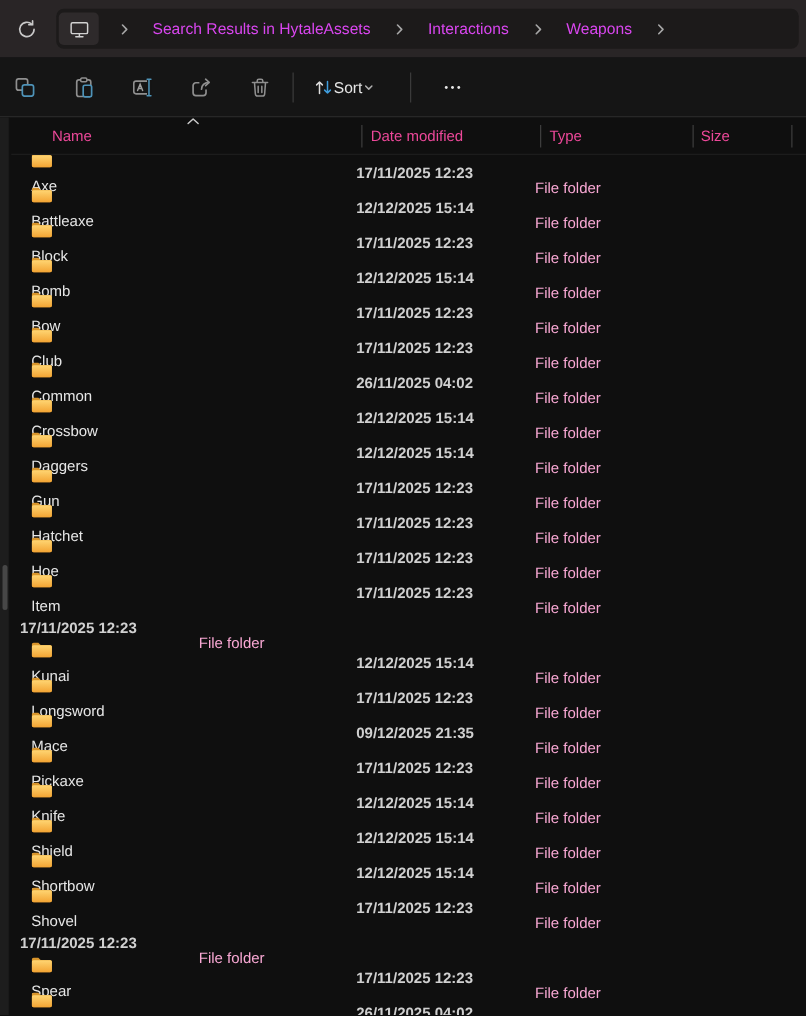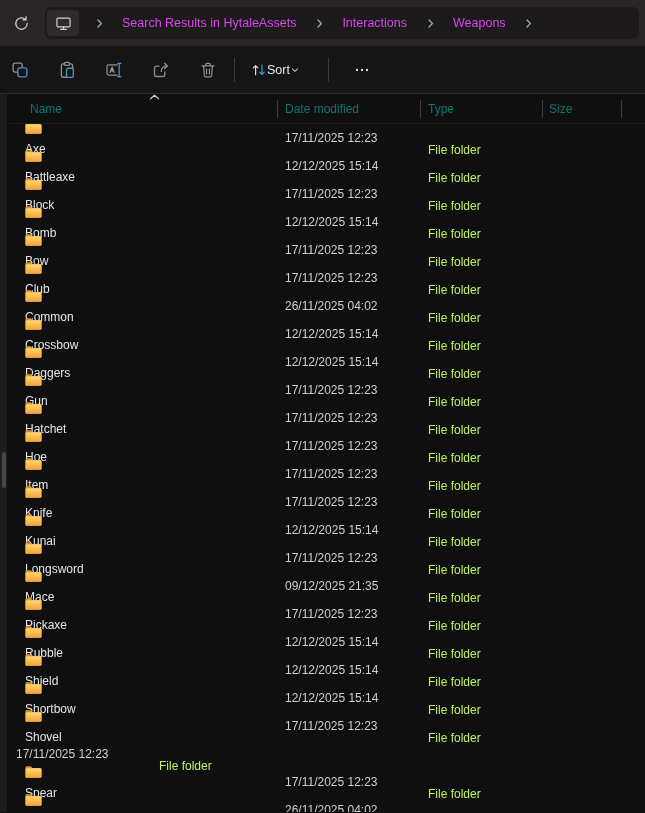--- a/index.html
+++ b/index.html
@@ -69,22 +69,23 @@
     position:absolute; left:0; top:0; bottom:0; width:8px;
     background:#1d1d1d; border-right:1px solid #101010;
   }
   .left-strip .thumb {
     position:absolute; left:2px; top:358px; width:4px; height:36px;
     background:#474747; border-radius:2px;
   }
   .list-header {
     height:30px; margin-left:9px;
     display:flex; align-items:center; position:relative;
-    font-size:12px; color:#0f766e;
+    font-size:12px; color:#ec4899;
     border-bottom:1px solid #1c1c1c;
+    justify-content:center;
   }
   .hcell { height:20px; display:flex; align-items:center; position:relative; }
   .hc-name { width:269px; padding-left:21px; }
   .hc-date { width:143px; padding-left:7px; }
   .hc-type { width:122px; padding-left:7px; }
   .hc-size { width:79px;  padding-left:6px; }
   .hcell::after {
     content:""; position:absolute; right:0; top:1px;
     width:1px; height:18px; background:#3d3d3d;
   }
@@ -94,22 +95,22 @@
   .frow {
     height:28px; margin-left:9px;
     display:flex; align-items:center;
     font-size:12px; cursor:default;
   }
   .cell-name {
     width:269px; padding-left:16px;
     display:flex; align-items:flex-start; gap:7px;
     color:#e6e6e6; white-space:nowrap; overflow:hidden;flex-direction:column;
   }
-  .cell-date { width:143px; padding-left:7px; color:#d0d0d0; white-space:nowrap; }
-  .cell-type { width:122px; padding-left:7px; color:#bef264; white-space:nowrap;margin-top:24px; }
+  .cell-date { width:143px; padding-left:7px; color:#d0d0d0; white-space:nowrap;font-weight:bold; }
+  .cell-type { width:122px; padding-left:7px; color:#f9a8d4; white-space:nowrap;margin-top:24px; }
   .cell-size { width:79px;  padding-left:6px; color:#d0d0d0; }
   svg { display:block; flex:none; }
 </style>
 </head>
 <body>
 
 <svg width="0" height="0" style="position:absolute" aria-hidden="true">
   <defs>
     <linearGradient id="fgrad" x1="0" y1="0" x2="0" y2="1">
       <stop offset="0" stop-color="#FFD572"></stop>
@@ -480,103 +481,94 @@
         </svg>
       </span>
       <span>Item</span>
     </div>
     <div class="cell-date">17/11/2025 12:23</div>
     <div class="cell-type">File folder</div>
     <div class="cell-size"></div>
   </div>
 
   <div class="frow">
+    <div class="cell-date">17/11/2025 12:23</div>
+    <div class="cell-type">File folder</div>
+    <div class="cell-size"></div>
+  </div>
+
+  <div class="frow">
+    <div class="cell-name">
+      <span>
+        <svg width="17" height="14" viewBox="0 0 17 14">
+          <path fill="#D9952B" d="M0.5 2.6C0.5 1.8 1.1 1.2 1.9 1.2H5.7L7.5 3H15.1C15.9 3 16.5 3.6 16.5 4.4V11.4C16.5 12.2 15.9 12.8 15.1 12.8H1.9C1.1 12.8 0.5 12.2 0.5 11.4Z"></path>
+          <path fill="url(#fgrad)" d="M0.5 4.6C0.5 3.8 1.1 3.2 1.9 3.2H15.1C15.9 3.2 16.5 3.8 16.5 4.6V11.4C16.5 12.2 15.9 12.8 15.1 12.8H1.9C1.1 12.8 0.5 12.2 0.5 11.4Z"></path>
+        </svg>
+      </span>
+      <span>Kunai</span>
+    </div>
+    <div class="cell-date">12/12/2025 15:14</div>
+    <div class="cell-type">File folder</div>
+    <div class="cell-size"></div>
+  </div>
+
+  <div class="frow">
+    <div class="cell-name">
+      <span>
+        <svg width="17" height="14" viewBox="0 0 17 14">
+          <path fill="#D9952B" d="M0.5 2.6C0.5 1.8 1.1 1.2 1.9 1.2H5.7L7.5 3H15.1C15.9 3 16.5 3.6 16.5 4.4V11.4C16.5 12.2 15.9 12.8 15.1 12.8H1.9C1.1 12.8 0.5 12.2 0.5 11.4Z"></path>
+          <path fill="url(#fgrad)" d="M0.5 4.6C0.5 3.8 1.1 3.2 1.9 3.2H15.1C15.9 3.2 16.5 3.8 16.5 4.6V11.4C16.5 12.2 15.9 12.8 15.1 12.8H1.9C1.1 12.8 0.5 12.2 0.5 11.4Z"></path>
+        </svg>
+      </span>
+      <span>Longsword</span>
+    </div>
+    <div class="cell-date">17/11/2025 12:23</div>
+    <div class="cell-type">File folder</div>
+    <div class="cell-size"></div>
+  </div>
+
+  <div class="frow">
+    <div class="cell-name">
+      <span>
+        <svg width="17" height="14" viewBox="0 0 17 14">
+          <path fill="#D9952B" d="M0.5 2.6C0.5 1.8 1.1 1.2 1.9 1.2H5.7L7.5 3H15.1C15.9 3 16.5 3.6 16.5 4.4V11.4C16.5 12.2 15.9 12.8 15.1 12.8H1.9C1.1 12.8 0.5 12.2 0.5 11.4Z"></path>
+          <path fill="url(#fgrad)" d="M0.5 4.6C0.5 3.8 1.1 3.2 1.9 3.2H15.1C15.9 3.2 16.5 3.8 16.5 4.6V11.4C16.5 12.2 15.9 12.8 15.1 12.8H1.9C1.1 12.8 0.5 12.2 0.5 11.4Z"></path>
+        </svg>
+      </span>
+      <span>Mace</span>
+    </div>
+    <div class="cell-date">09/12/2025 21:35</div>
+    <div class="cell-type">File folder</div>
+    <div class="cell-size"></div>
+  </div>
+
+  <div class="frow">
+    <div class="cell-name">
+      <span>
+        <svg width="17" height="14" viewBox="0 0 17 14">
+          <path fill="#D9952B" d="M0.5 2.6C0.5 1.8 1.1 1.2 1.9 1.2H5.7L7.5 3H15.1C15.9 3 16.5 3.6 16.5 4.4V11.4C16.5 12.2 15.9 12.8 15.1 12.8H1.9C1.1 12.8 0.5 12.2 0.5 11.4Z"></path>
+          <path fill="url(#fgrad)" d="M0.5 4.6C0.5 3.8 1.1 3.2 1.9 3.2H15.1C15.9 3.2 16.5 3.8 16.5 4.6V11.4C16.5 12.2 15.9 12.8 15.1 12.8H1.9C1.1 12.8 0.5 12.2 0.5 11.4Z"></path>
+        </svg>
+      </span>
+      <span>Pickaxe</span>
+    </div>
+    <div class="cell-date">17/11/2025 12:23</div>
+    <div class="cell-type">File folder</div>
+    <div class="cell-size"></div>
+  </div>
+
+  <div class="frow">
     <div class="cell-name">
       <span>
         <svg width="17" height="14" viewBox="0 0 17 14">
           <path fill="#D9952B" d="M0.5 2.6C0.5 1.8 1.1 1.2 1.9 1.2H5.7L7.5 3H15.1C15.9 3 16.5 3.6 16.5 4.4V11.4C16.5 12.2 15.9 12.8 15.1 12.8H1.9C1.1 12.8 0.5 12.2 0.5 11.4Z"></path>
           <path fill="url(#fgrad)" d="M0.5 4.6C0.5 3.8 1.1 3.2 1.9 3.2H15.1C15.9 3.2 16.5 3.8 16.5 4.6V11.4C16.5 12.2 15.9 12.8 15.1 12.8H1.9C1.1 12.8 0.5 12.2 0.5 11.4Z"></path>
         </svg>
       </span>
       <span>Knife</span>
-    </div>
-    <div class="cell-date">17/11/2025 12:23</div>
-    <div class="cell-type">File folder</div>
-    <div class="cell-size"></div>
-  </div>
-
-  <div class="frow">
-    <div class="cell-name">
-      <span>
-        <svg width="17" height="14" viewBox="0 0 17 14">
-          <path fill="#D9952B" d="M0.5 2.6C0.5 1.8 1.1 1.2 1.9 1.2H5.7L7.5 3H15.1C15.9 3 16.5 3.6 16.5 4.4V11.4C16.5 12.2 15.9 12.8 15.1 12.8H1.9C1.1 12.8 0.5 12.2 0.5 11.4Z"></path>
-          <path fill="url(#fgrad)" d="M0.5 4.6C0.5 3.8 1.1 3.2 1.9 3.2H15.1C15.9 3.2 16.5 3.8 16.5 4.6V11.4C16.5 12.2 15.9 12.8 15.1 12.8H1.9C1.1 12.8 0.5 12.2 0.5 11.4Z"></path>
-        </svg>
-      </span>
-      <span>Kunai</span>
-    </div>
-    <div class="cell-date">12/12/2025 15:14</div>
-    <div class="cell-type">File folder</div>
-    <div class="cell-size"></div>
-  </div>
-
-  <div class="frow">
-    <div class="cell-name">
-      <span>
-        <svg width="17" height="14" viewBox="0 0 17 14">
-          <path fill="#D9952B" d="M0.5 2.6C0.5 1.8 1.1 1.2 1.9 1.2H5.7L7.5 3H15.1C15.9 3 16.5 3.6 16.5 4.4V11.4C16.5 12.2 15.9 12.8 15.1 12.8H1.9C1.1 12.8 0.5 12.2 0.5 11.4Z"></path>
-          <path fill="url(#fgrad)" d="M0.5 4.6C0.5 3.8 1.1 3.2 1.9 3.2H15.1C15.9 3.2 16.5 3.8 16.5 4.6V11.4C16.5 12.2 15.9 12.8 15.1 12.8H1.9C1.1 12.8 0.5 12.2 0.5 11.4Z"></path>
-        </svg>
-      </span>
-      <span>Longsword</span>
-    </div>
-    <div class="cell-date">17/11/2025 12:23</div>
-    <div class="cell-type">File folder</div>
-    <div class="cell-size"></div>
-  </div>
-
-  <div class="frow">
-    <div class="cell-name">
-      <span>
-        <svg width="17" height="14" viewBox="0 0 17 14">
-          <path fill="#D9952B" d="M0.5 2.6C0.5 1.8 1.1 1.2 1.9 1.2H5.7L7.5 3H15.1C15.9 3 16.5 3.6 16.5 4.4V11.4C16.5 12.2 15.9 12.8 15.1 12.8H1.9C1.1 12.8 0.5 12.2 0.5 11.4Z"></path>
-          <path fill="url(#fgrad)" d="M0.5 4.6C0.5 3.8 1.1 3.2 1.9 3.2H15.1C15.9 3.2 16.5 3.8 16.5 4.6V11.4C16.5 12.2 15.9 12.8 15.1 12.8H1.9C1.1 12.8 0.5 12.2 0.5 11.4Z"></path>
-        </svg>
-      </span>
-      <span>Mace</span>
-    </div>
-    <div class="cell-date">09/12/2025 21:35</div>
-    <div class="cell-type">File folder</div>
-    <div class="cell-size"></div>
-  </div>
-
-  <div class="frow">
-    <div class="cell-name">
-      <span>
-        <svg width="17" height="14" viewBox="0 0 17 14">
-          <path fill="#D9952B" d="M0.5 2.6C0.5 1.8 1.1 1.2 1.9 1.2H5.7L7.5 3H15.1C15.9 3 16.5 3.6 16.5 4.4V11.4C16.5 12.2 15.9 12.8 15.1 12.8H1.9C1.1 12.8 0.5 12.2 0.5 11.4Z"></path>
-          <path fill="url(#fgrad)" d="M0.5 4.6C0.5 3.8 1.1 3.2 1.9 3.2H15.1C15.9 3.2 16.5 3.8 16.5 4.6V11.4C16.5 12.2 15.9 12.8 15.1 12.8H1.9C1.1 12.8 0.5 12.2 0.5 11.4Z"></path>
-        </svg>
-      </span>
-      <span>Pickaxe</span>
-    </div>
-    <div class="cell-date">17/11/2025 12:23</div>
-    <div class="cell-type">File folder</div>
-    <div class="cell-size"></div>
-  </div>
-
-  <div class="frow">
-    <div class="cell-name">
-      <span>
-        <svg width="17" height="14" viewBox="0 0 17 14">
-          <path fill="#D9952B" d="M0.5 2.6C0.5 1.8 1.1 1.2 1.9 1.2H5.7L7.5 3H15.1C15.9 3 16.5 3.6 16.5 4.4V11.4C16.5 12.2 15.9 12.8 15.1 12.8H1.9C1.1 12.8 0.5 12.2 0.5 11.4Z"></path>
-          <path fill="url(#fgrad)" d="M0.5 4.6C0.5 3.8 1.1 3.2 1.9 3.2H15.1C15.9 3.2 16.5 3.8 16.5 4.6V11.4C16.5 12.2 15.9 12.8 15.1 12.8H1.9C1.1 12.8 0.5 12.2 0.5 11.4Z"></path>
-        </svg>
-      </span>
-      <span>Rubble</span>
     </div>
     <div class="cell-date">12/12/2025 15:14</div>
     <div class="cell-type">File folder</div>
     <div class="cell-size"></div>
   </div>
 
   <div class="frow">
     <div class="cell-name">
       <span>
         <svg width="17" height="14" viewBox="0 0 17 14">

